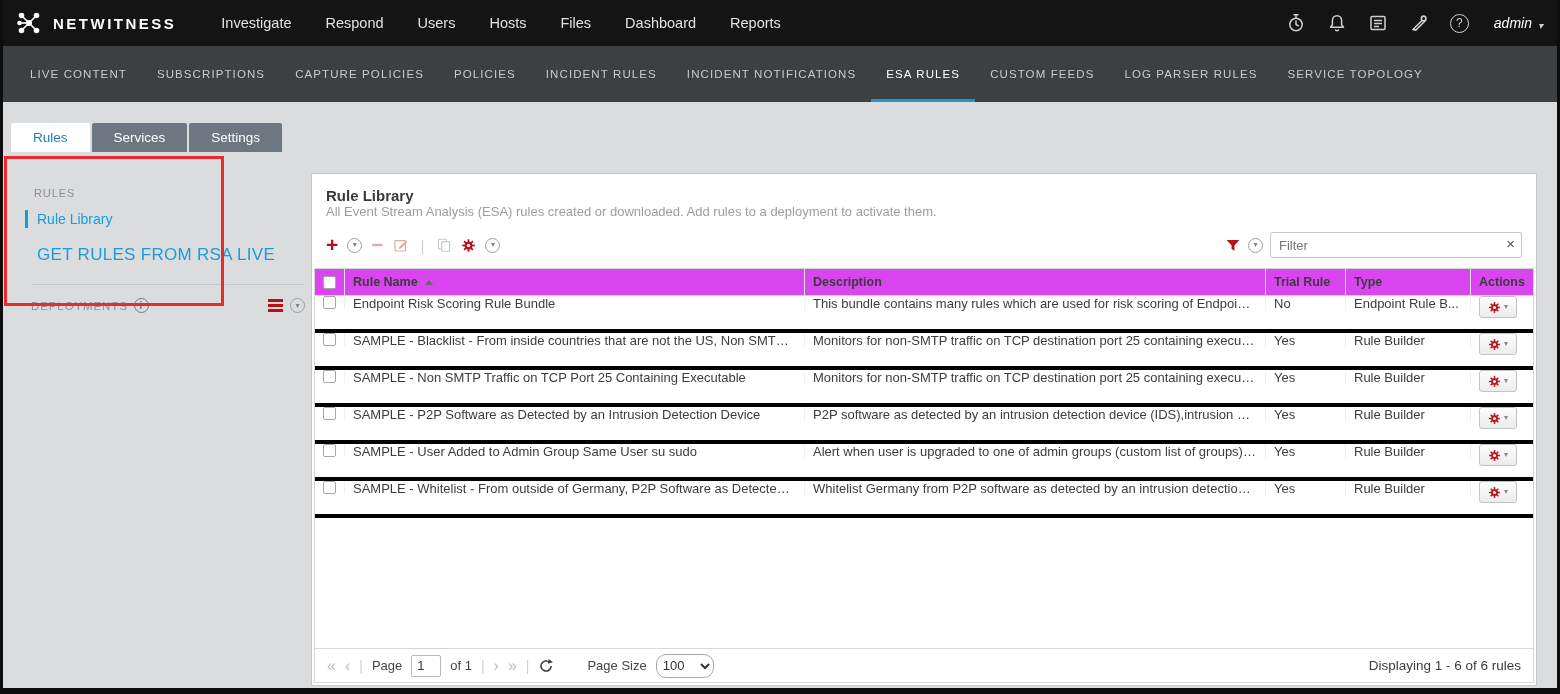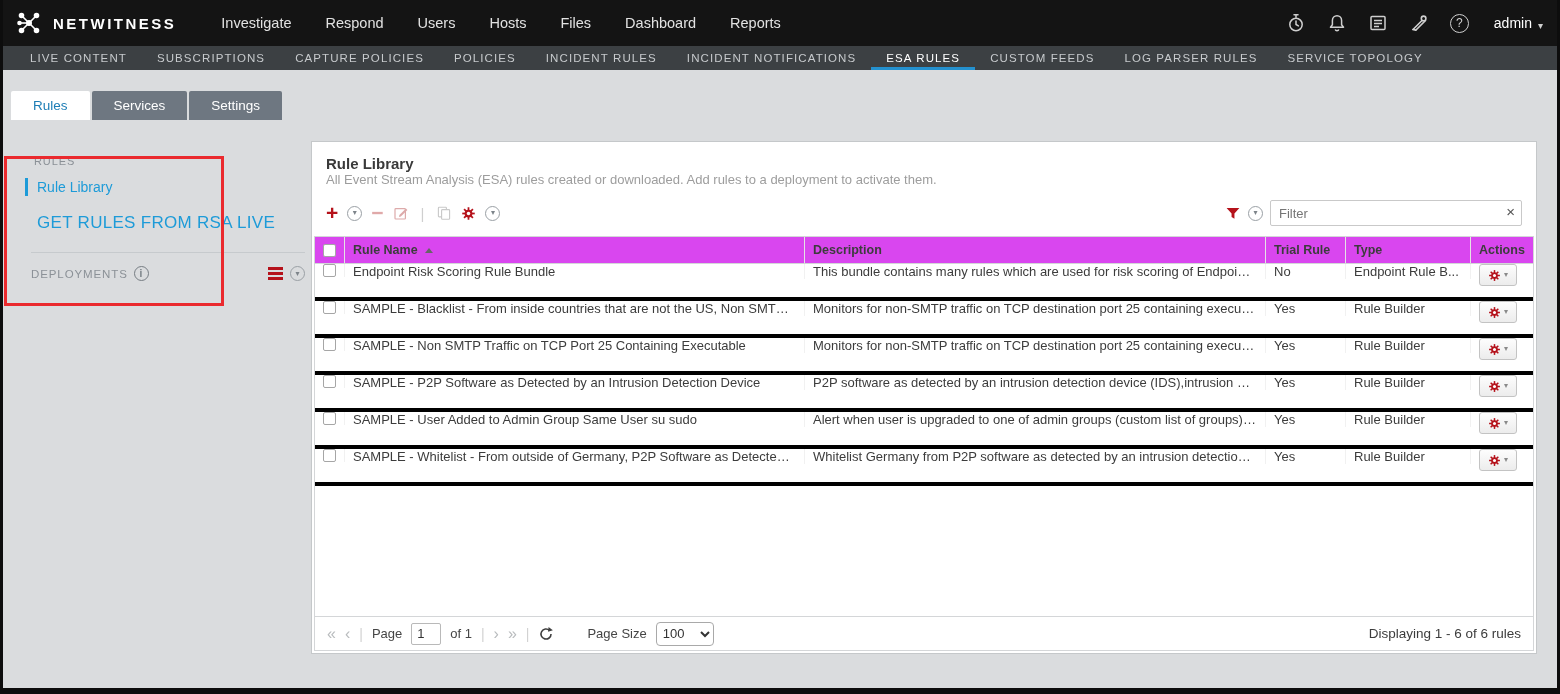--- a/index.html
+++ b/index.html
@@ -10,25 +10,25 @@
 
   
   .topbar { height:46px; background:#141414; display:flex; align-items:center; padding:0 14px; flex-shrink:0; }
   .brand { display:flex; align-items:center; gap:12px; margin-right:28px; }
   .brand-text { color:#ffffff; font-size:15px; letter-spacing:2.5px; font-weight:600; }
   .topnav { display:flex; height:100%; }
   .topnav-item { color:#e2e2e2; font-size:14.5px; padding:0 17px; display:flex; align-items:center; }
   .topbar-right { margin-left:auto; display:flex; align-items:center; gap:21px; }
   .icon-btn { display:flex; align-items:center; }
   .circle-icon { width:19px; height:19px; border:1.5px solid #cfcfcf; border-radius:50%; color:#cfcfcf; font-size:12px; display:flex; align-items:center; justify-content:center; }
-  .user { color:#fff; font-size:14px; display:flex; align-items:flex-end; gap:6px; margin-left:4px; }
+  .user { color:#fff; font-size:14px; display:flex; align-items:flex-end; gap:6px; margin-left:4px;font-style:italic; }
   .user .dd { color:#cfcfcf; font-size:10px; }
 
   
-  .subnav { height:24px; background:#3c4043; display:flex; align-items:stretch; padding:0 12px; flex-shrink:0; }
+  .subnav { height:56px; background:#3c4043; display:flex; align-items:stretch; padding:0 12px; flex-shrink:0; }
   .subnav-item { display:flex; align-items:center; padding:0 15px; color:#c7cacd; font-size:11.5px; letter-spacing:1.1px; border-bottom:3px solid transparent; border-top:3px solid transparent; white-space:nowrap; }
   .subnav-item.active { color:#ffffff; border-bottom-color:#2491cf; }
 
   
   .workspace { flex:1; display:flex; flex-direction:column; background:#dadcde; min-height:0; }
   .tabstrip { display:flex; gap:2px; padding:21px 0 0 8px; flex-shrink:0; }
   .tab { height:29px; padding:0 22px; display:flex; align-items:center; font-size:13.5px; background:#6e7781; color:#fff; border-radius:2px 2px 0 0; }
   .tab.active { background:#ffffff; color:#1d7db5; }
 
   .content { flex:1; display:flex; padding:21px 20px 20px 10px; min-height:0; }
@@ -82,21 +82,21 @@
   .gear-btn { width:38px; height:22px; border:1px solid #c3c3c3; border-radius:3px; background:linear-gradient(#fdfdfd,#ececec); display:flex; align-items:center; justify-content:center; gap:3px; }
   .gear-btn .dd { color:#8a8a8a; font-size:8px; line-height:1; }
   .grid-spacer { flex:1; }
 
   
   .grid-footer { border-top:1px solid #d4d6d8; height:34px; display:flex; align-items:center; padding:0 12px; font-size:13px; color:#454545; gap:9px; flex-shrink:0; }
   .pg-btn { color:#b9bcbe; font-size:16px; line-height:1; }
   .pg-sep { color:#d2d2d2; font-size:14px; }
   .page-input { width:30px; height:22px; border:1px solid #b9b9b9; border-radius:2px; padding:0 5px; font-size:13px; color:#333; font-family:inherit; outline:none; }
   .page-size-label { margin-left:24px; }
-  .page-size-select { height:24px; border:1px solid #a9a9a9; border-radius:4px; background:#fff; font-size:13px; font-family:inherit; padding:0 2px; width:58px; color:#333; }
+  .page-size-select { height:24px; border:1px solid #a9a9a9; border-radius:10px; background:#fff; font-size:13px; font-family:inherit; padding:0 2px; width:58px; color:#333; }
   .displaying { margin-left:auto; font-size:13.5px; color:#3c3c3c; }
 
   
   .annotation-box { position:absolute; left:4px; top:156px; width:220px; height:150px; border:3px solid #ea2a2e; pointer-events:none; z-index:40; }
 </style>
 </head>
 <body>
 
 <div class="page" data-interactable="false">
   <div class="page-inner" data-interactable="false">

